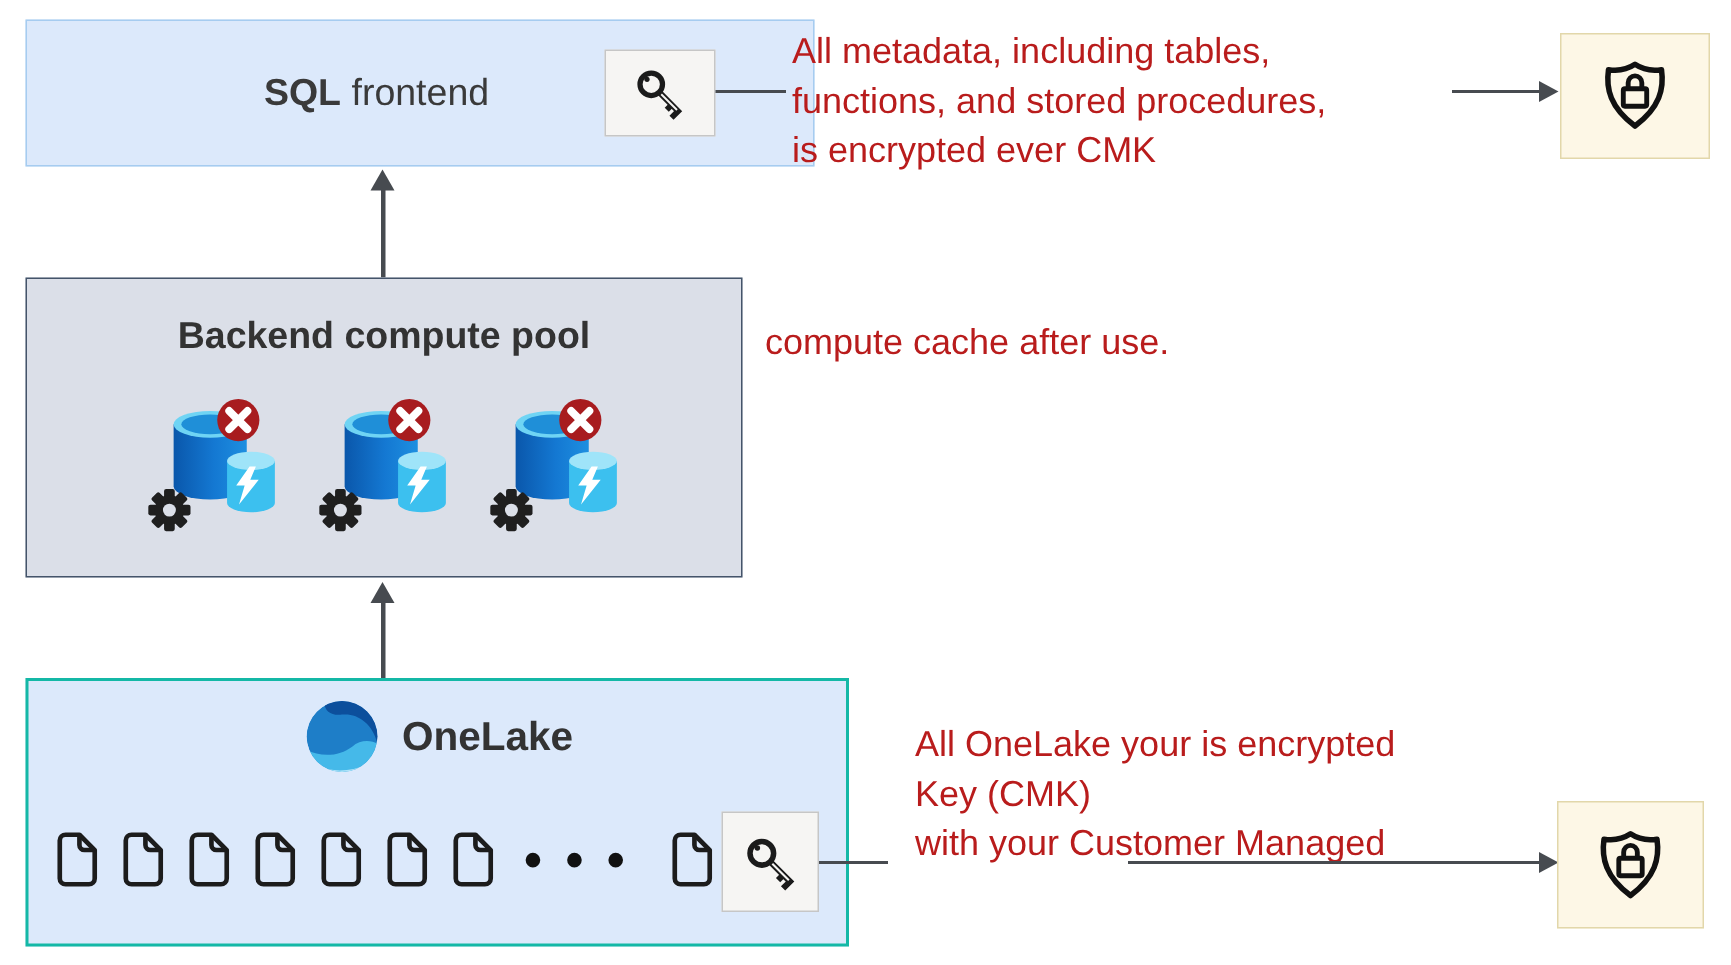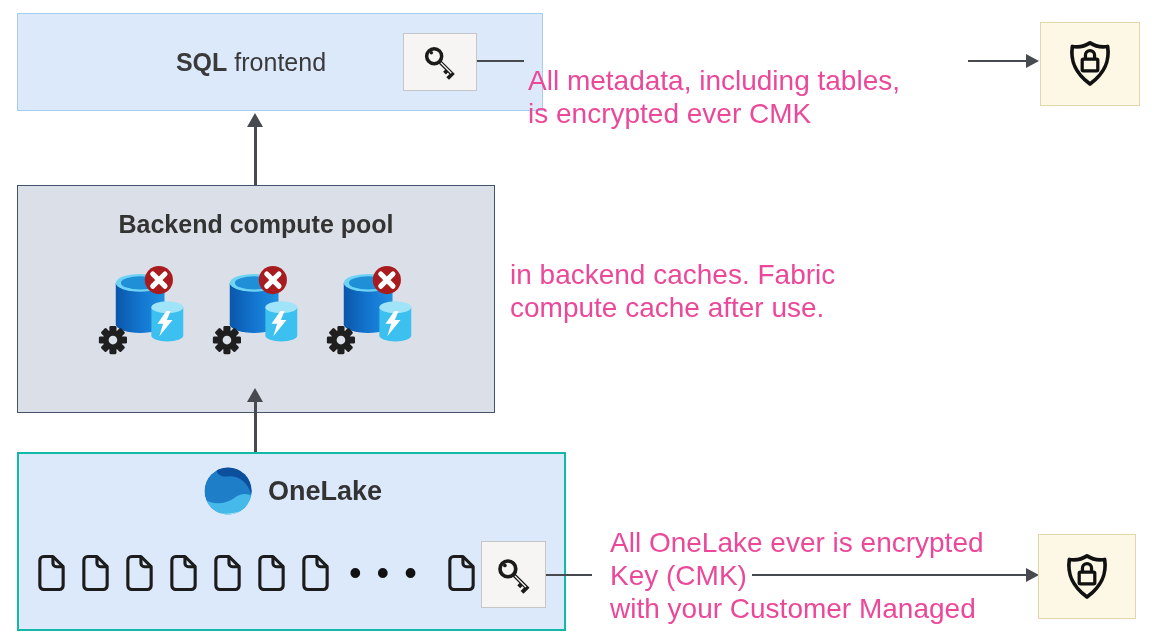--- a/index.html
+++ b/index.html
@@ -6,21 +6,21 @@
   .stage {
     position:relative; width:1154px; height:643px; background:#ffffff;
     font-family:"Liberation Sans", sans-serif; overflow:hidden;
   }
   .box { position:absolute; box-sizing:border-box; }
 
   
   .sql-box { left:17px; top:13px; width:526px; height:98px;
     background:#dce9fb; border:1.5px solid #a6ccf0;
     display:flex; align-items:center; justify-content:center; padding-right:58px; }
-  .backend-box { left:17px; top:185px; width:478px; height:228px;
+  .backend-box { left:17px; top:185px; width:478px; height:200px;
     background:#dbdfe8; border:1.3px solid #44546a; }
   .onelake-box { left:17px; top:452px; width:549px; height:179px;
     background:#dce9fb; border:2px solid #14b8a6; }
 
   .box-title { color:#3a3a3a; font-size:25px; }
   .box-title .b { font-weight:bold; }
   .box-title .r { margin-left:0.28em; }
 
   .backend-title { position:absolute; left:0; right:0; top:24px; text-align:center;
     font-size:25px; font-weight:bold; color:#333333; }
@@ -34,21 +34,21 @@
   .keybox.top { left:403px; top:33px; width:74px; height:58px; }
   .keybox.bottom { left:481px; top:541px; width:65px; height:67px; }
 
   
   .shieldbox { position:absolute; background:#fdf7e6; border:1px solid #e2d7aa;
     display:flex; align-items:center; justify-content:center; box-sizing:border-box; }
   .shieldbox.top { left:1040px; top:22px; width:100px; height:84px; }
   .shieldbox.bottom { left:1038px; top:534px; width:98px; height:85px; }
 
   
-  .note { position:absolute; color:#ec4899; font-size:28px; line-height:33px; white-space:nowrap;margin-top:46px; }
+  .note { position:absolute; color:#b91c1c; font-size:24px; line-height:33px; white-space:nowrap; }
   .note-metadata { left:528px; top:18px; }
   .note-cache { left:510px; top:212px; }
   .note-onelake { left:610px; top:480px; }
 
   
   .hline { position:absolute; height:2px; background:#474b50; }
   .vline { position:absolute; width:2.5px; background:#474b50; }
   .arrow-up { position:absolute; width:0; height:0;
     border-left:8px solid transparent; border-right:8px solid transparent;
     border-bottom:14px solid #474b50; }
@@ -141,20 +141,21 @@
   </div>
   <div class="keybox top">
     <svg width="40" height="40">
         <use href="#ic-key"></use>
       </svg>
   </div>
 
   <div class="hline" style="left:477px; top:60px; width:47px;"></div>
   <div class="note note-metadata">
     <div>All metadata, including tables,</div>
+    <div>functions, and stored procedures,</div>
     <div>is encrypted ever CMK</div>
   </div>
   <div class="hline" style="left:968px; top:60px; width:58px;"></div>
   <div class="arrow-right" style="left:1026px; top:54px;"></div>
   <div class="shieldbox top">
     <svg width="52" height="52">
         <use href="#ic-shield"></use>
       </svg>
   </div>
 
@@ -170,21 +171,20 @@
       <svg width="90" height="94" viewBox="0 0 96 100">
           <use href="#ic-cache"></use>
         </svg>
       <svg width="90" height="94" viewBox="0 0 96 100">
           <use href="#ic-cache"></use>
         </svg>
     </div>
   </div>
 
   <div class="note note-cache">
-    <div>in backend caches. Fabric</div>
     <div>compute cache after use.</div>
   </div>
 
   <div class="arrow-up" style="left:247px; top:388px;"></div>
   <div class="vline" style="left:254px; top:401px; height:51px;"></div>
 
   <div class="box onelake-box">
     <div class="onelake-header">
       <svg width="54" height="54" viewBox="0 0 48 48">
           <use href="#ic-onelake"></use>
@@ -220,21 +220,21 @@
     </div>
   </div>
   <div class="keybox bottom">
     <svg width="42" height="42" viewBox="0 0 48 48">
         <use href="#ic-key"></use>
       </svg>
   </div>
 
   <div class="hline" style="left:546px; top:574px; width:46px;"></div>
   <div class="note note-onelake">
-    <div>All OneLake ever is encrypted</div>
+    <div>All OneLake your is encrypted</div>
     <div>Key (CMK)</div>
     <div>with your Customer Managed</div>
   </div>
   <div class="hline" style="left:752px; top:574px; width:274px;"></div>
   <div class="arrow-right" style="left:1026px; top:568px;"></div>
   <div class="shieldbox bottom">
     <svg width="52" height="52">
         <use href="#ic-shield"></use>
       </svg>
   </div>

